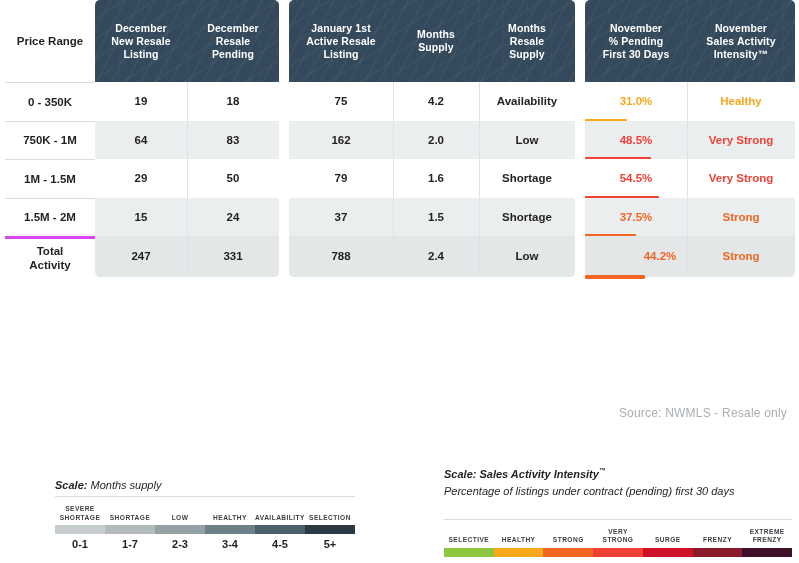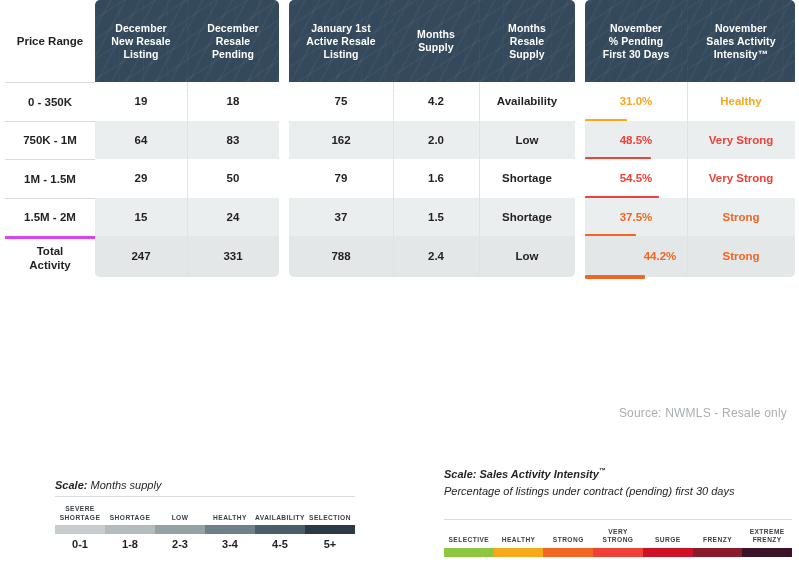--- a/index.html
+++ b/index.html
@@ -350,21 +350,21 @@
   <div class="bar-row" id="months-bars">
       <div class="bar-seg" style="background: rgb(199, 204, 206);"></div>
       <div class="bar-seg" style="background: rgb(179, 187, 189);"></div>
       <div class="bar-seg" style="background: rgb(148, 162, 166);"></div>
       <div class="bar-seg" style="background: rgb(110, 128, 136);"></div>
       <div class="bar-seg" style="background: rgb(75, 95, 106);"></div>
       <div class="bar-seg" style="background: rgb(43, 58, 69);"></div>
     </div>
   <div class="val-row" id="months-values">
       <div class="val" style="color: rgb(35, 31, 32);">0-1</div>
-      <div class="val" style="color: rgb(35, 31, 32);">1-8</div>
+      <div class="val" style="color: rgb(35, 31, 32);">1-7</div>
       <div class="val" style="color: rgb(35, 31, 32);">2-3</div>
       <div class="val" style="color: rgb(35, 31, 32);">3-4</div>
       <div class="val" style="color: rgb(35, 31, 32);">4-5</div>
       <div class="val" style="color: rgb(35, 31, 32);">5+</div>
     </div>
 </div>
 
 <div class="legend" id="legend-intensity">
   <div class="legend-title">
     <b>Scale: Sales Activity Intensity</b><span style="font-size:7px;vertical-align:super;font-weight:bold;">™</span>

